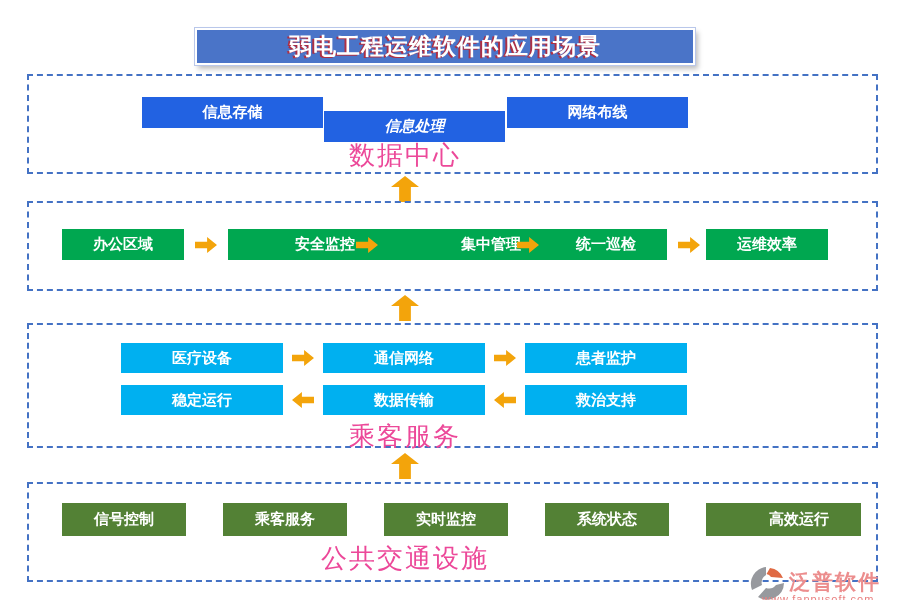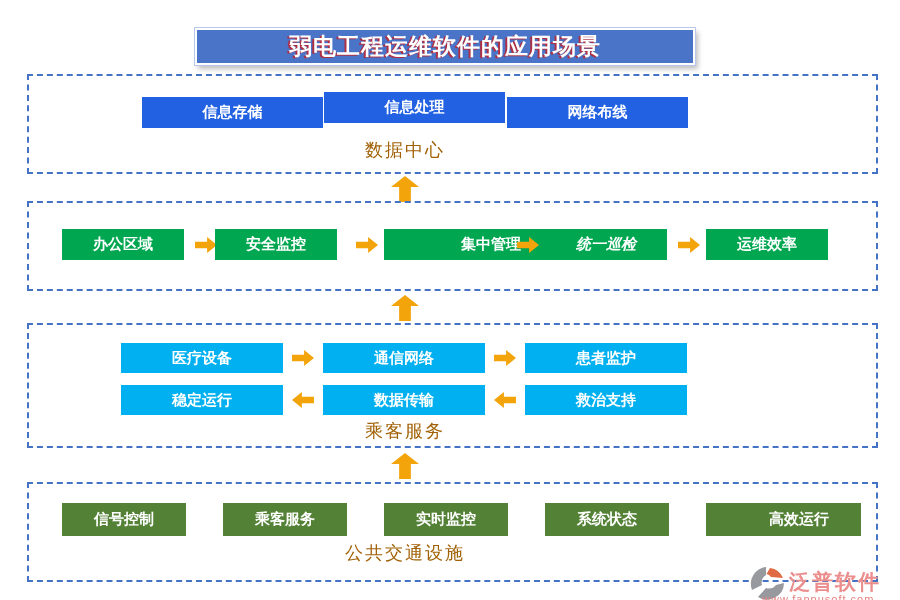--- a/index.html
+++ b/index.html
@@ -20,21 +20,21 @@
   
   .btn{position:absolute;display:flex;align-items:center;justify-content:center;
        color:#fff;font-weight:bold;font-size:15px;white-space:nowrap;}
   .btn.blue {background:#2262e2;width:181px;height:31px;}
   .btn.green{background:#00a750;width:122px;height:31px;}
   .btn.cyan {background:#00b0f0;width:162px;height:30px;}
   .btn.olive{background:#538135;width:124px;height:33px;}
 
   
   .sec-label{position:absolute;left:376px;transform:translateX(-50%);
-    font-family:"Liberation Serif","DejaVu Serif",serif;font-size:18px;color:#a16207;
+    font-family:"Liberation Serif","DejaVu Serif",serif;font-size:26px;color:#ec4899;
     white-space:nowrap;letter-spacing:2px;}
 
   
   .arrow-up{position:absolute;width:28px;height:26px;background:#f3a40b;
     clip-path:polygon(50% 0,100% 42%,71% 42%,71% 100%,29% 100%,29% 42%,0 42%);}
   .arrow-right{position:absolute;width:22px;height:16px;background:#f3a40b;
     clip-path:polygon(0 30%,55% 30%,55% 0,100% 50%,55% 100%,55% 70%,0 70%);}
   .arrow-left{position:absolute;width:22px;height:16px;background:#f3a40b;
     clip-path:polygon(100% 30%,45% 30%,45% 0,0 50%,45% 100%,45% 70%,100% 70%);}
 
@@ -50,35 +50,35 @@
 <body>
 
 <div class="stage">
 
   <div class="title-box">
     <span>弱电工程运维软件的应用场景</span>
   </div>
 
   <div class="sec" style="left:27px;top:58px;width:851px;height:100px;">
     <div class="btn blue" style="left:113px;top:21px;">信息存储</div>
-    <div class="btn blue" style="left:295px;top:16px;">信息处理</div>
+    <div class="btn blue" style="left:295px;top:35px;font-style:italic;">信息处理</div>
     <div class="btn blue" style="left:478px;top:21px;">网络布线</div>
     <div class="sec-label" style="top:62px;">数据中心</div>
   </div>
 
   <div class="arrow-up" style="left:391px;top:160px;"></div>
 
   <div class="sec" style="left:27px;top:185px;width:851px;height:90px;">
     <div class="btn green" style="left:33px;top:26px;">办公区域</div>
     <div class="arrow-right" style="left:166px;top:34px;"></div>
-    <div class="btn green" style="left:186px;top:26px;">安全监控</div>
+    <div class="btn green" style="left:199px;top:26px;padding-left:36px;">安全监控</div>
     <div class="arrow-right" style="left:327px;top:34px;"></div>
     <div class="btn green" style="left:355px;top:26px;padding-left:46px;">集中管理</div>
     <div class="arrow-right" style="left:488px;top:34px;"></div>
-    <div class="btn green" style="left:516px;top:26px;font-style:italic;">统一巡检</div>
+    <div class="btn green" style="left:516px;top:26px;">统一巡检</div>
     <div class="arrow-right" style="left:649px;top:34px;"></div>
     <div class="btn green" style="left:677px;top:26px;">运维效率</div>
   </div>
 
   <div class="arrow-up" style="left:391px;top:279px;"></div>
 
   <div class="sec" style="left:27px;top:307px;width:851px;height:125px;">
     <div class="btn cyan" style="left:92px;top:18px;">医疗设备</div>
     <div class="arrow-right" style="left:263px;top:25px;"></div>
     <div class="btn cyan" style="left:294px;top:18px;">通信网络</div>

